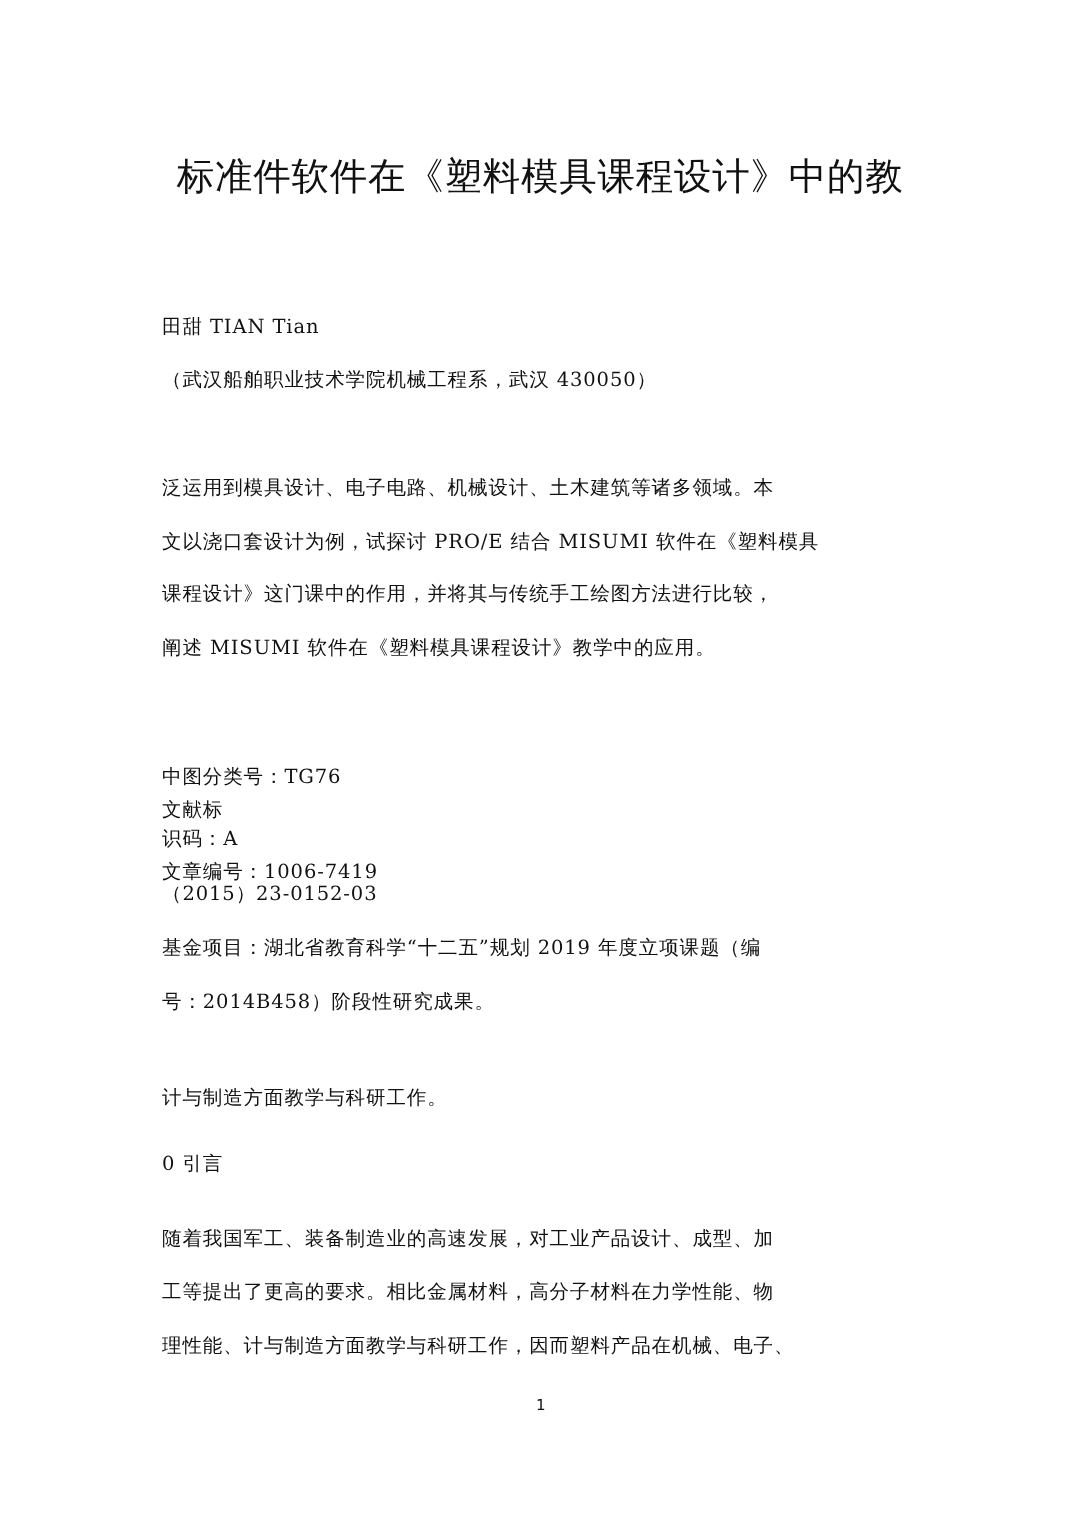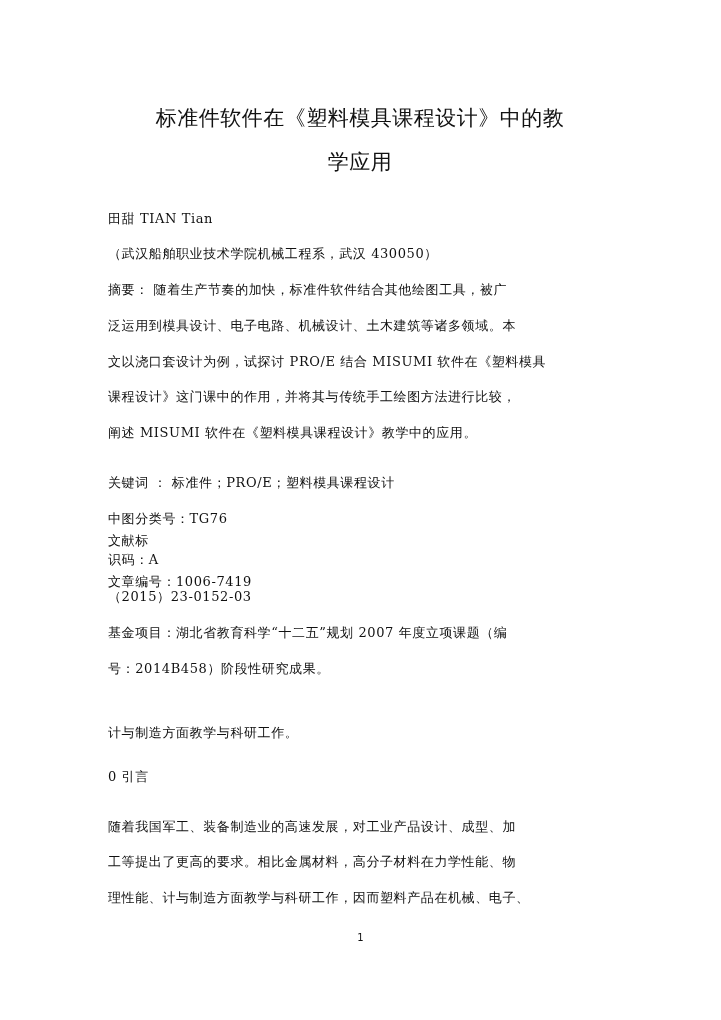--- a/index.html
+++ b/index.html
@@ -1,58 +1,55 @@
 <!DOCTYPE html>
 <html><head>
 <meta charset="utf-8">
 <style>
   html, body { margin: 0; padding: 0; background: #ffffff; }
   body { width: 721px; height: 1020px; position: relative; overflow: hidden;
          font-family: "DejaVu Serif", "Liberation Serif", serif; color: #111; }
   .page { position: absolute; left: 0; top: 0; width: 721px; height: 1020px; }
   .title { position: absolute; left: 90px; width: 540px; text-align: center;
-           font-size: 21px; line-height: 44px; top: 96px; letter-spacing: 0.5px; }
+           font-size: 25px; line-height: 44px; top: 96px; letter-spacing: 0.5px; }
   .line { position: absolute; left: 108px; width: 504px; font-size: 13px;
           line-height: 22px; white-space: nowrap; letter-spacing: 0.6px; }
   .justify { display: flex; justify-content: space-between; flex-direction: column; }
   .pagenum { position: absolute; top: 932px; left: 0; width: 721px; text-align: center;
              font-family: "DejaVu Sans", sans-serif; font-size: 10px; }
 </style>
 </head>
 <body>
 
 <div class="page">
 
   <div class="title">
     <div>标准件软件在《塑料模具课程设计》中的教</div>
-    <div>学应用</div>
   </div>
 
   <div class="line" style="top:208px">田甜 TIAN Tian</div>
   <div class="line" style="top:243px">（武汉船舶职业技术学院机械工程系，武汉 430050）</div>
 
-  <div class="line" style="top:279px">摘要：  随着生产节奏的加快，标准件软件结合其他绘图工具，被广</div>
   <div class="line" style="top:351px">文以浇口套设计为例，试探讨 PRO/E 结合 MISUMI 软件在《塑料模具</div>
   <div class="line" style="top:315px">泛运用到模具设计、电子电路、机械设计、土木建筑等诸多领域。本</div>
   <div class="line" style="top:386px">课程设计》这门课中的作用，并将其与传统手工绘图方法进行比较，</div>
   <div class="line" style="top:422px">阐述 MISUMI 软件在《塑料模具课程设计》教学中的应用。</div>
 
-  <div class="line" style="top:472px">关键词    ：  标准件；PRO/E；塑料模具课程设计</div>
 
   <div class="line justify" style="top:508px">
     <span>中图分类号：TG76</span>
     <span>文献标</span>
   </div>
   <div class="line justify" style="top:549px">
     <span>识码：A</span>
     <span>文章编号：1006-7419</span>
   </div>
   <div class="line" style="top:586px">（2015）23-0152-03</div>
 
-  <div class="line" style="top:622px">基金项目：湖北省教育科学“十二五”规划 2007 年度立项课题（编</div>
+  <div class="line" style="top:622px">基金项目：湖北省教育科学“十二五”规划 2019 年度立项课题（编</div>
   <div class="line" style="top:658px">号：2014B458）阶段性研究成果。</div>
 
   <div class="line" style="top:722px">计与制造方面教学与科研工作。</div>
 
   <div class="line" style="top:766px">0  引言</div>
 
   <div class="line" style="top:816px">随着我国军工、装备制造业的高速发展，对工业产品设计、成型、加</div>
   <div class="line" style="top:851px">工等提出了更高的要求。相比金属材料，高分子材料在力学性能、物</div>
   <div class="line" style="top:887px">理性能、计与制造方面教学与科研工作，因而塑料产品在机械、电子、</div>
 

